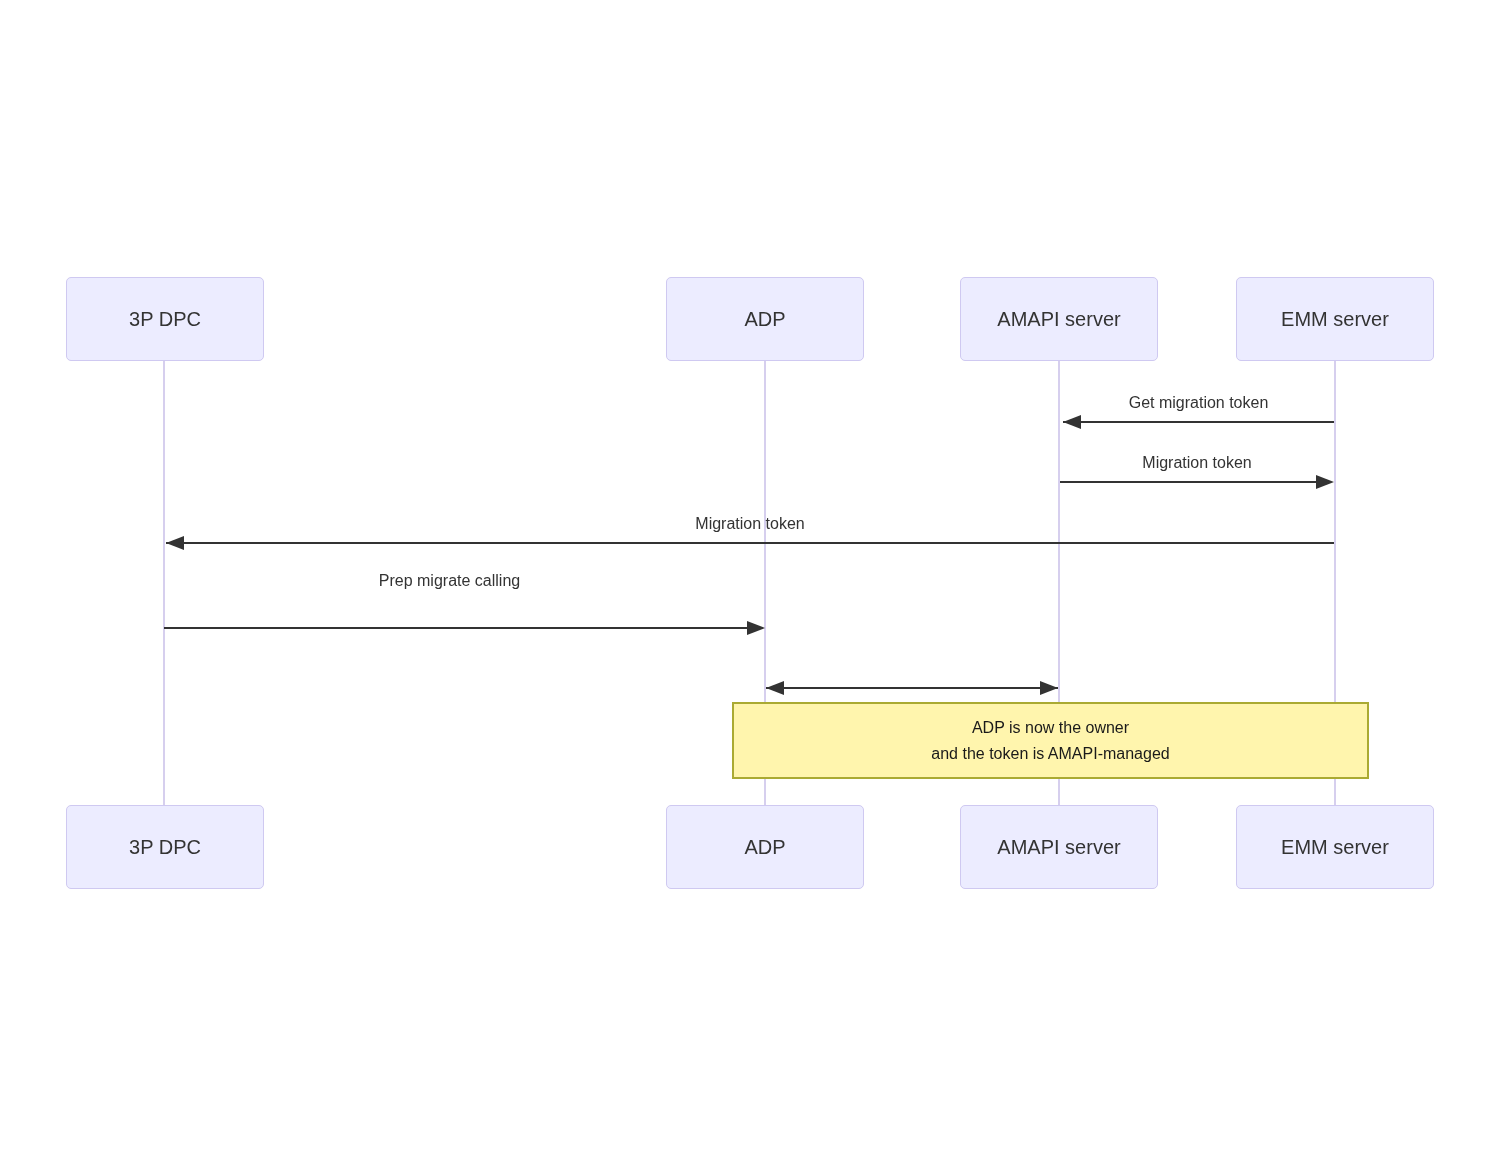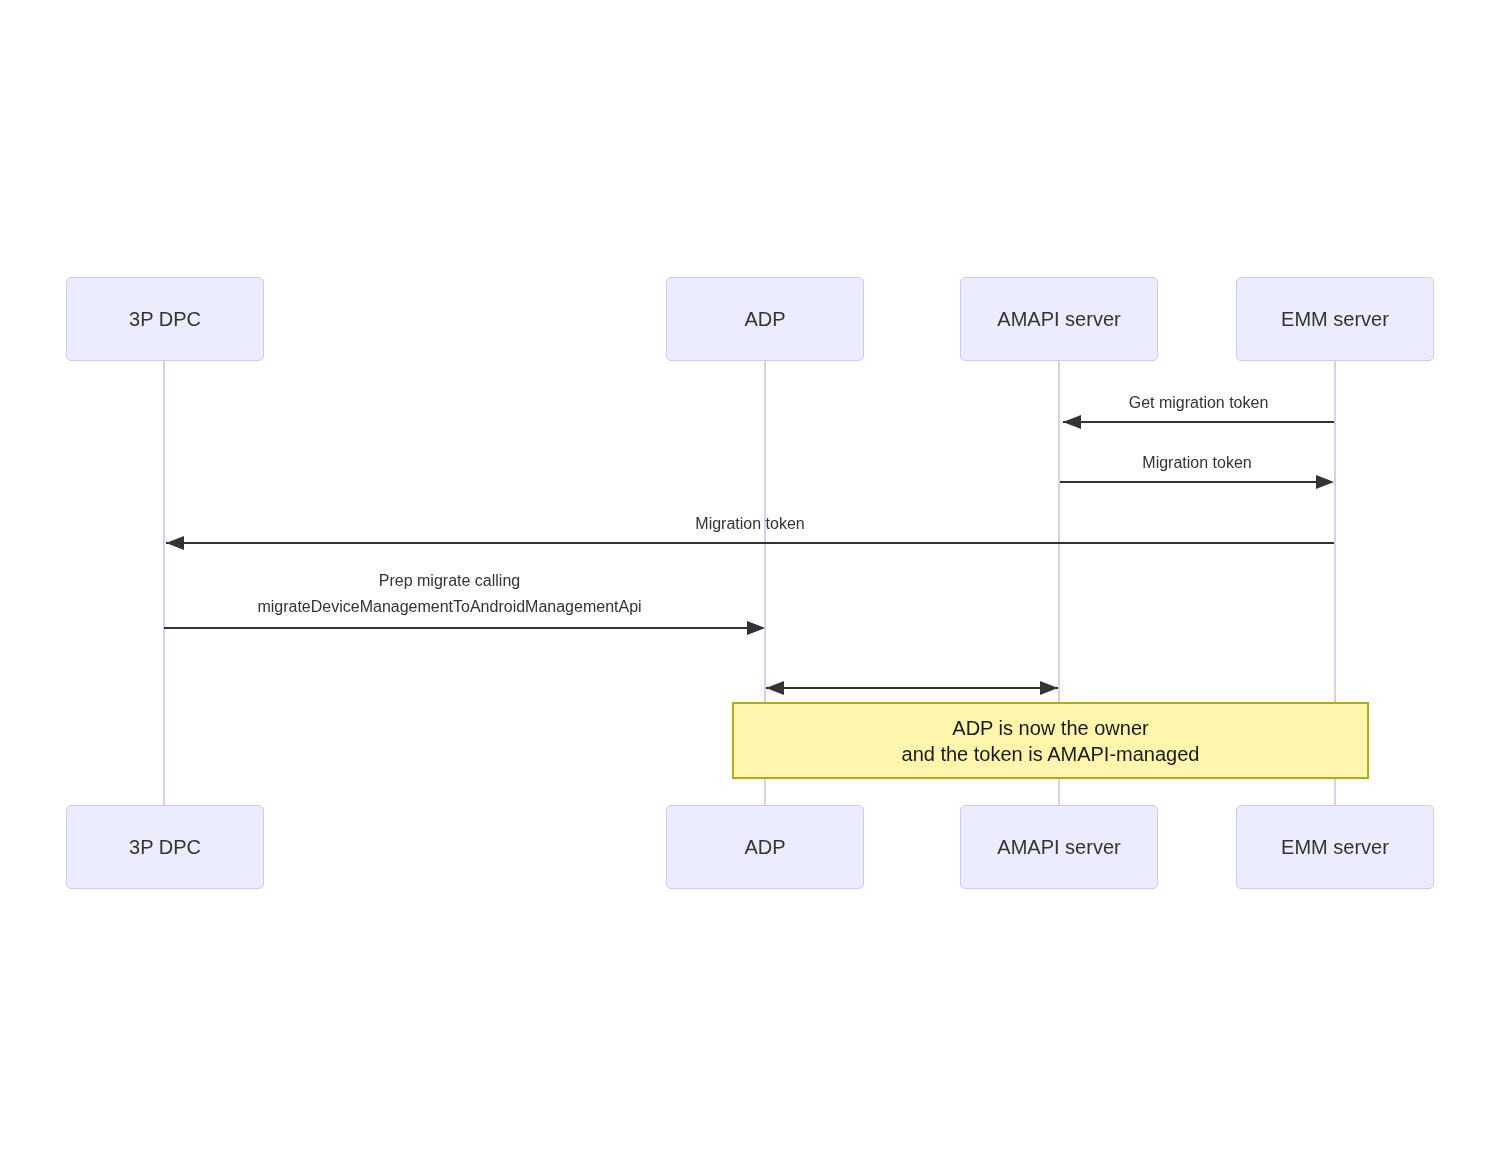--- a/index.html
+++ b/index.html
@@ -73,21 +73,21 @@
     left: 732px;
     top: 702px;
     width: 637px;
     height: 77px;
     background: #fff5ad;
     border: 2px solid #aaaa33;
     display: flex;
     flex-direction: column;
     align-items: center;
     justify-content: center;
-    font-size: 20px;
+    font-size: 16px;
     line-height: 26px;
     color: #1a1a1a;
     text-align: center;
     z-index: 4;
   }
 </style>
 </head>
 <body>
 
 <div class="canvas">
@@ -117,21 +117,20 @@
   <div class="msg-label" style="left:1060px; top:450px; width:274px;">Migration token</div>
   <div class="msg-line" style="left:1060px; top:481px; width:258px;"></div>
   <div class="arrowhead point-right" style="left:1316px; top:475px;"></div>
 
   <div class="msg-label" style="left:166px; top:511px; width:1168px;">Migration token</div>
   <div class="msg-line" style="left:166px; top:542px; width:1168px;"></div>
   <div class="arrowhead point-left" style="left:166px; top:536px;"></div>
 
   <div class="msg-label" style="left:149px; top:568px; width:601px;">
     <div>Prep migrate calling</div>
-    <div>migrateDeviceManagementToAndroidManagementApi</div>
   </div>
   <div class="msg-line" style="left:164px; top:627px; width:583px;"></div>
   <div class="arrowhead point-right" style="left:747px; top:621px;"></div>
 
   <div class="msg-line" style="left:766px; top:687px; width:292px;"></div>
   <div class="arrowhead point-left" style="left:766px;  top:681px;"></div>
   <div class="arrowhead point-right" style="left:1040px; top:681px;"></div>
 
   <div class="note">
     <div>ADP is now the owner</div>

